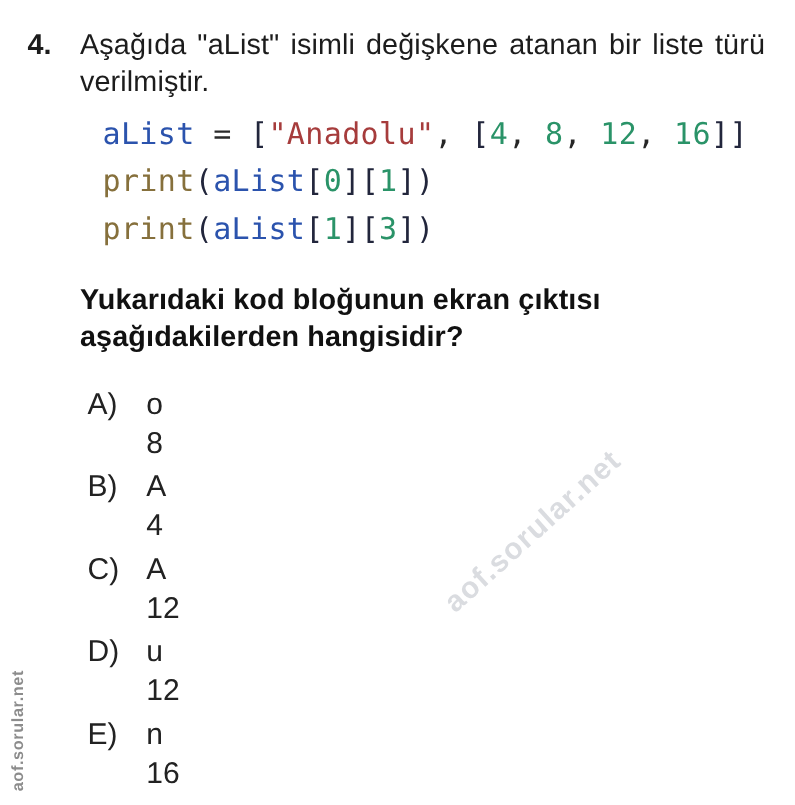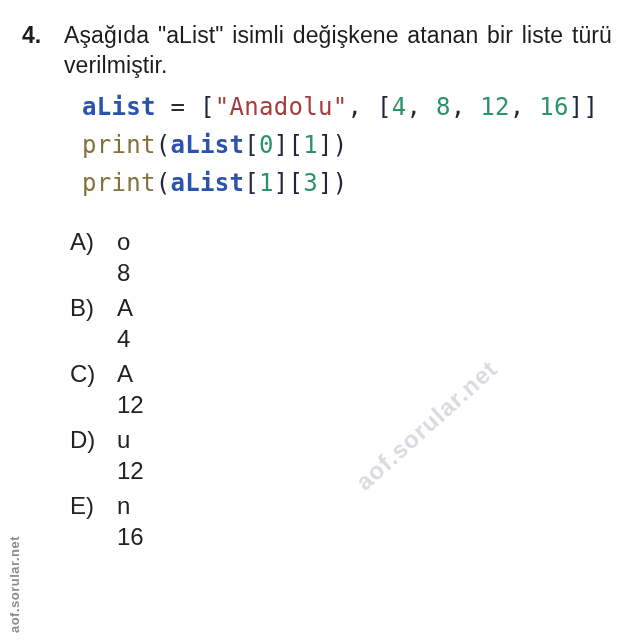--- a/index.html
+++ b/index.html
@@ -39,21 +39,21 @@
 
   
   .code {
     margin: 8px 0 0 82px;
     font-family: "DejaVu Sans Mono", monospace;
     font-size: 24px;
     line-height: 38px;
     letter-spacing: 0.3px;
     white-space: pre;
   }
-  .tok-variable { color: var(--code-variable); font-weight: bold; }
+  .tok-variable { color: var(--code-variable); }
   .tok-function { color: var(--code-function); margin-top: 17px; }
   .tok-string   { color: var(--code-string); }
   .tok-number   { color: var(--code-number); }
   .tok-bracket  { color: var(--code-bracket); }
   .tok-operator { color: var(--code-operator); }
   .tok-punct    { color: var(--code-punct); }
 
   
   .prompt {
     margin: 22px 24px 0 64px;
@@ -118,20 +118,21 @@
 
   <div class="wm wm-left">aof.sorular.net</div>
 
   <div class="qrow">
     <div class="qnum">4.</div>
     <p class="intro">Aşağıda "aList" isimli değişkene atanan bir liste türü verilmiştir.</p>
   </div>
 
   <div class="code"><div class="code-line"><span class="tok-variable">aList</span><span class="tok-punct"> </span><span class="tok-operator">=</span><span class="tok-punct"> </span><span class="tok-bracket">[</span><span class="tok-string">"Anadolu"</span><span class="tok-punct">, </span><span class="tok-bracket">[</span><span class="tok-number">4</span><span class="tok-punct">, </span><span class="tok-number">8</span><span class="tok-punct">, </span><span class="tok-number">12</span><span class="tok-punct">, </span><span class="tok-number">16</span><span class="tok-bracket">]</span><span class="tok-bracket">]</span></div><div class="code-line"><span class="tok-function">print</span><span class="tok-bracket">(</span><span class="tok-variable">aList</span><span class="tok-bracket">[</span><span class="tok-number">0</span><span class="tok-bracket">]</span><span class="tok-bracket">[</span><span class="tok-number">1</span><span class="tok-bracket">]</span><span class="tok-bracket">)</span></div><div class="code-line"><span class="tok-function">print</span><span class="tok-bracket">(</span><span class="tok-variable">aList</span><span class="tok-bracket">[</span><span class="tok-number">1</span><span class="tok-bracket">]</span><span class="tok-bracket">[</span><span class="tok-number">3</span><span class="tok-bracket">]</span><span class="tok-bracket">)</span></div></div>
 
+  <div class="prompt">Yukarıdaki kod bloğunun ekran çıktısı aşağıdakilerden hangisidir?</div>
 
   <div class="options">
       <div class="option">
         <div class="opt-label">A)</div>
         <div class="opt-body">
           <div class="opt-line">o</div>
           <div class="opt-line">8</div>
         </div>
       </div>
       <div class="option">

